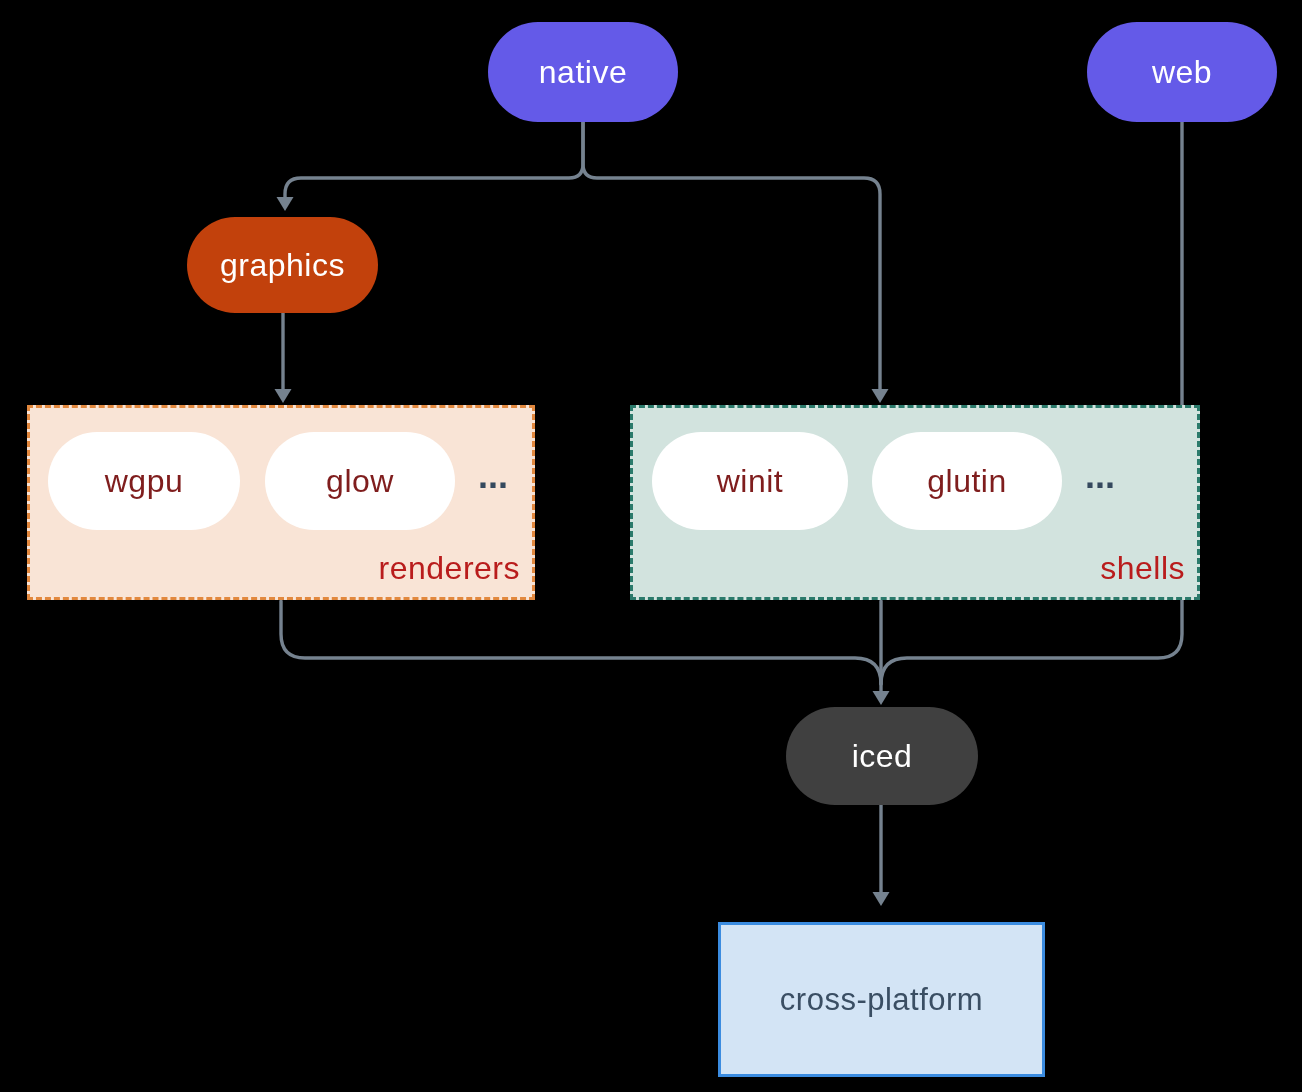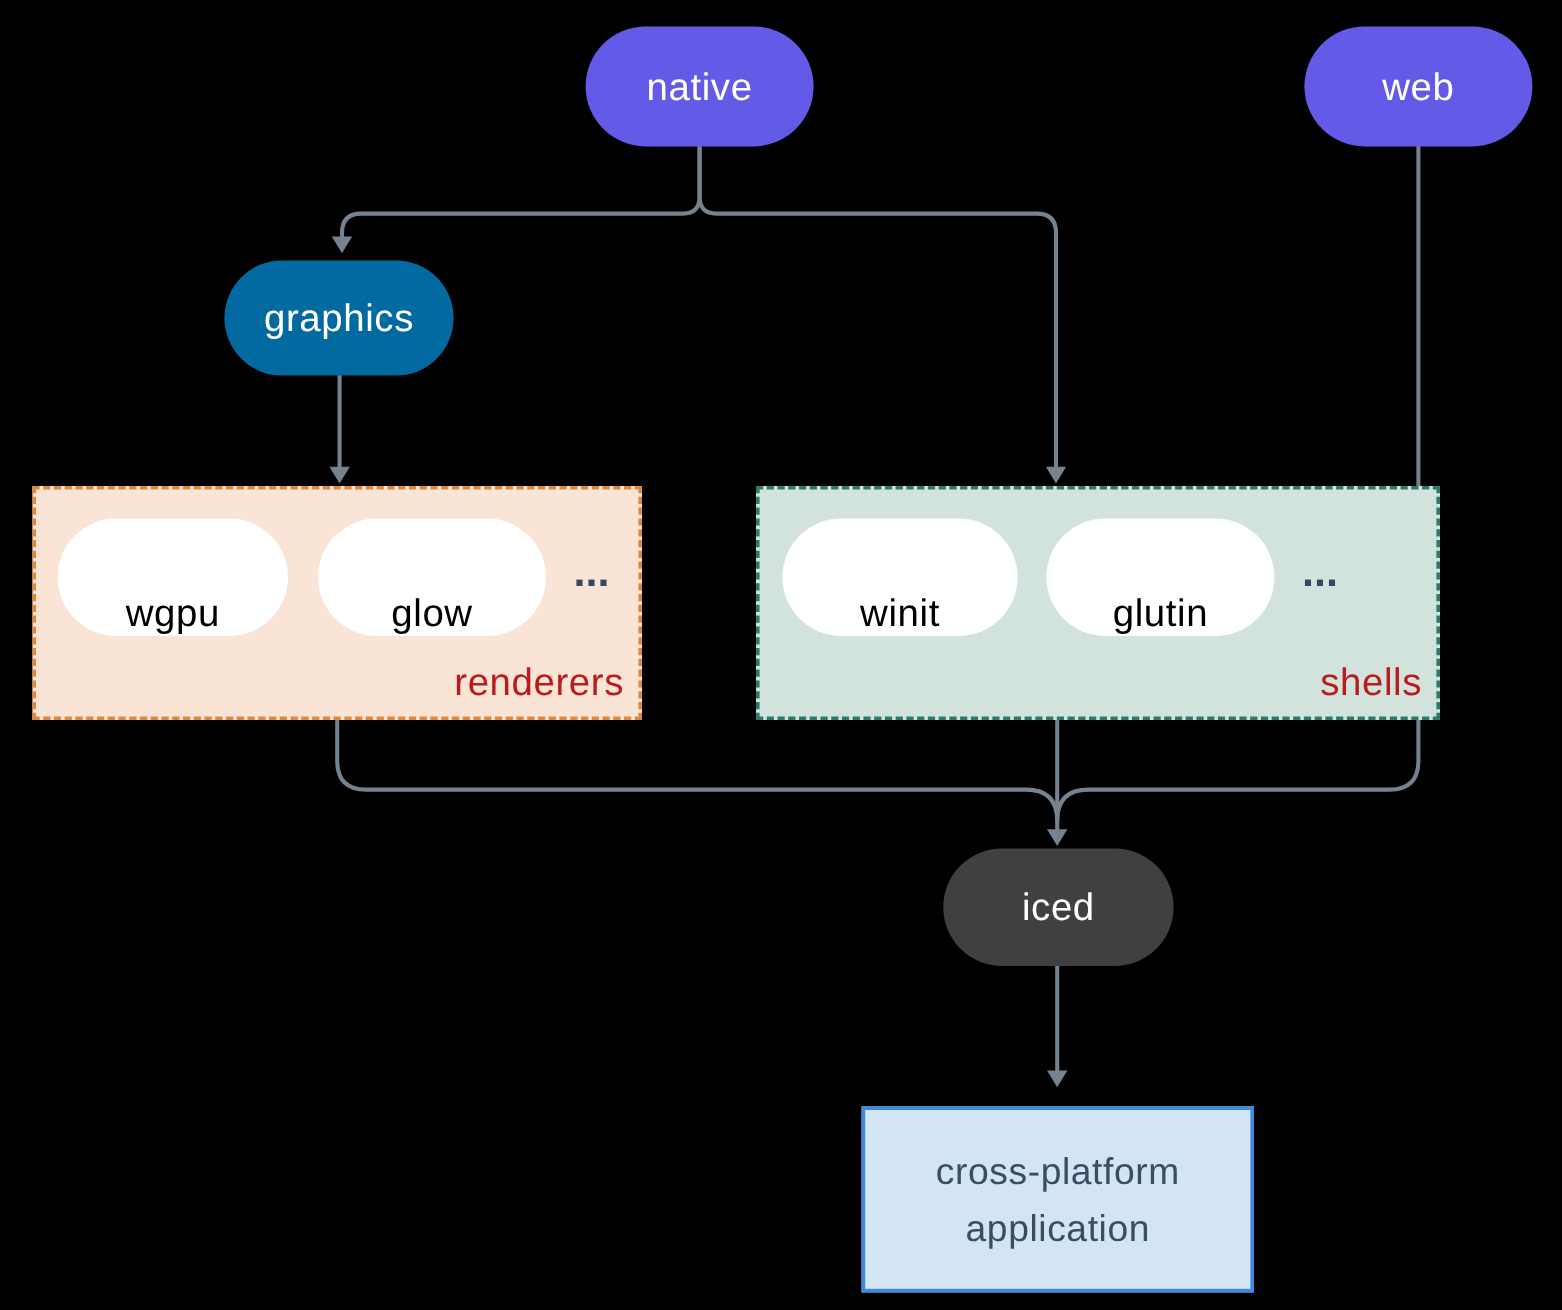--- a/index.html
+++ b/index.html
@@ -35,21 +35,21 @@
     position: absolute;
     display: flex;
     align-items: center;
     justify-content: center;
     font-size: 32px;
     letter-spacing: 0.5px;
     color: #FFFFFF;
   }
   .pill-native   { left: 488px;  top: 22px;  width: 190px; height: 100px; border-radius: 50px; background: #645AE8; }
   .pill-web      { left: 1087px; top: 22px;  width: 190px; height: 100px; border-radius: 50px; background: #645AE8; }
-  .pill-graphics { left: 187px;  top: 217px; width: 191px; height: 96px;  border-radius: 48px; background: #0369a1; }
+  .pill-graphics { left: 187px;  top: 217px; width: 191px; height: 96px;  border-radius: 48px; background: #c2410c; }
   .pill-iced     { left: 786px;  top: 707px; width: 192px; height: 98px;  border-radius: 49px; background: #404040; }
   .group {
     position: absolute;
     top: 405px;
     height: 195px;
     box-sizing: border-box;
   }
   .group-renderers {
     left: 27px;
     width: 508px;
@@ -62,25 +62,25 @@
     background: #D2E3DE;
     border: 3px dashed #2B7A6B;
   }
   .pill-white {
     position: absolute;
     top: 24px;
     height: 98px;
     border-radius: 49px;
     background: #FFFFFF;
     display: flex;
-    align-items: flex-end;
+    align-items: center;
     justify-content: center;
     font-size: 32px;
     letter-spacing: 0.5px;
-    color: #000000;
+    color: #7f1d1d;
   }
   .group-renderers .pill-a { left: 18px;  width: 192px; }
   .group-renderers .pill-b { left: 235px; width: 190px; }
   .group-shells    .pill-a { left: 19px;  width: 196px; }
   .group-shells    .pill-b { left: 239px; width: 190px; }
   .dots {
     position: absolute;
     top: 24px;
     height: 98px;
     line-height: 88px;
@@ -178,16 +178,15 @@
     <span class="dots">...</span>
     <span class="group-label">shells</span>
   </div>
 
   <div class="pill pill-iced">
     <span>iced</span>
   </div>
 
   <div class="app-box">
     <span>cross-platform</span>
-    <span>application</span>
   </div>
 
 </div>
 
 </body></html>

